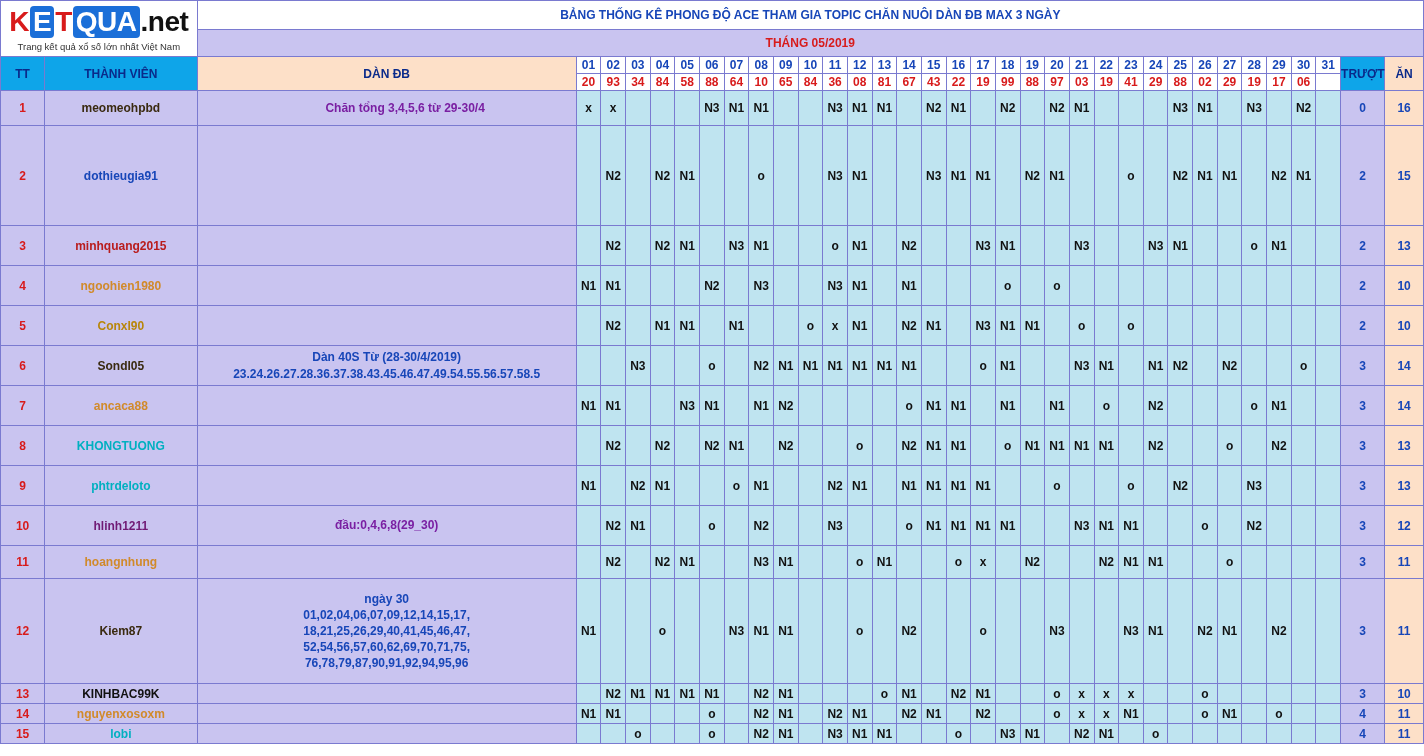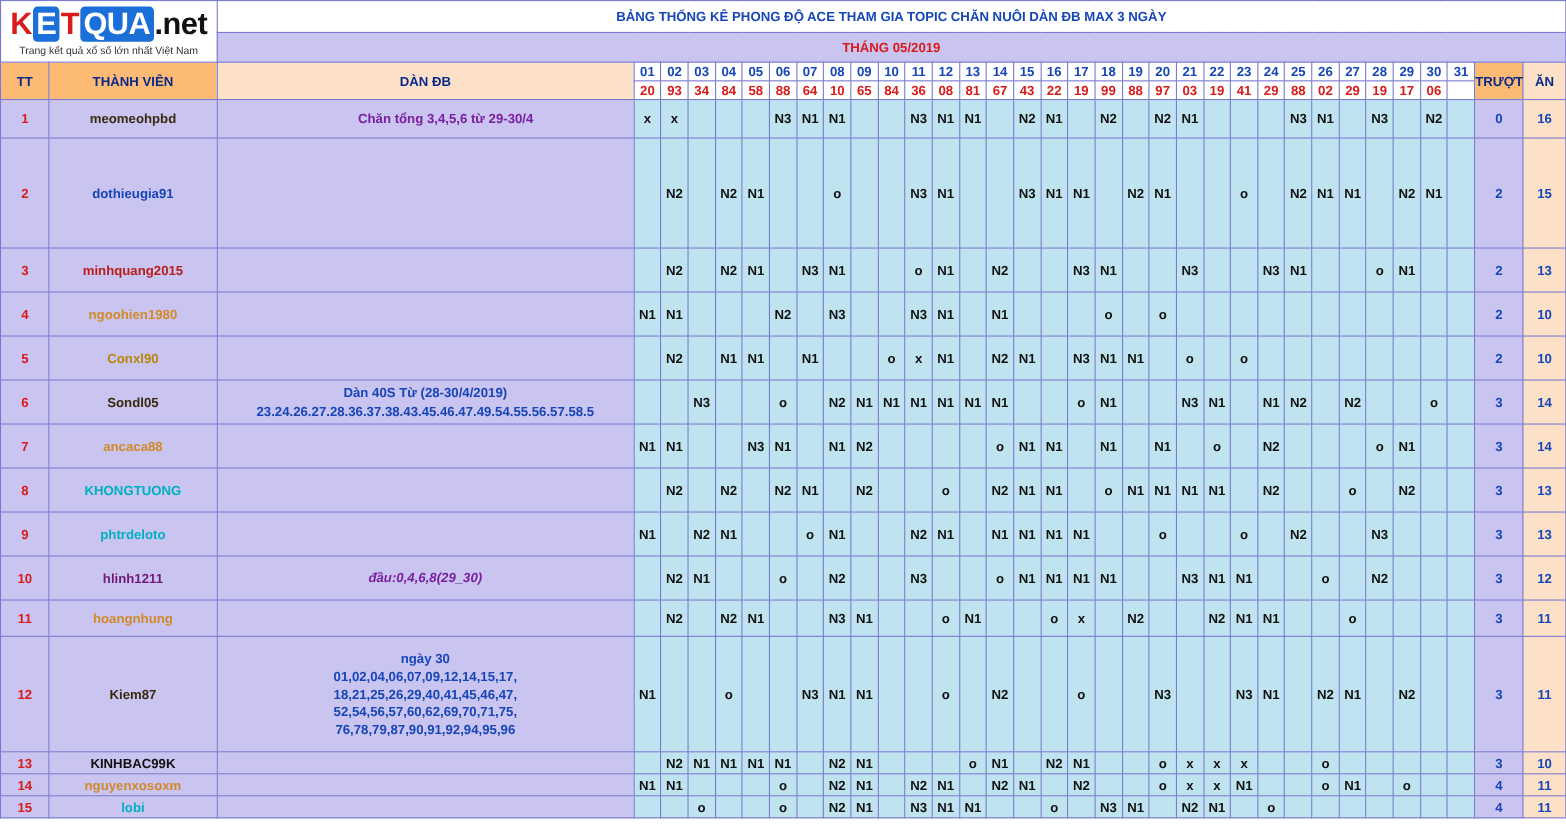--- a/index.html
+++ b/index.html
@@ -12,21 +12,21 @@
   .logo-wrap{display:flex;flex-direction:column;align-items:center;justify-content:center;height:54px;}
   .logo-line{font-size:28px;font-weight:bold;letter-spacing:-0.5px;white-space:nowrap;}
   .k{color:#d81b1b}.t{color:#d81b1b}
   .badge{display:inline-block;background:#1b6fd8;color:#fff;border-radius:4px;padding:0 3px;margin:0 1px;}
   .dotnet{color:#111;}
   .logo-sub{font-size:9.5px;color:#333;margin-top:3px;white-space:nowrap;}
 
   .title-main{background:#fff;color:#1746b8;font-weight:bold;font-size:14.5px;height:28px;}
   .title-month{background:#c9c4f0;color:#d81b1b;font-weight:bold;font-size:14.5px;height:26px;}
 
-  .hdr-purple{background:#fdba74;color:#0a2a8a;font-weight:bold;font-size:12.5px;}
+  .hdr-purple{background:#0ea5e9;color:#0a2a8a;font-weight:bold;font-size:12.5px;}
   .hdr-peach{background:#fde0c8;color:#0a2a8a;font-weight:bold;font-size:12.5px;}
   .daynum{background:#fff;color:#1746b8;font-weight:bold;font-size:11.5px;height:16px;}
   .dayval{background:#fff;color:#d81b1b;font-weight:bold;font-size:11.5px;height:16px;}
 
   .tt{background:#c9c4f0;color:#d81b1b;font-weight:bold;font-size:12px;}
   .member{background:#c9c4f0;font-weight:bold;font-size:12.5px;}
   .dan{background:#c9c4f0;font-weight:bold;font-size:11.5px;line-height:1.35;padding:3px 4px;}
   .cellgrid{background:#bfe4f0;color:#111;font-weight:bold;font-size:11px;}
   .truot{background:#c9c4f0;color:#1746b8;font-weight:bold;font-size:12px;}
   .an{background:#fde0c8;color:#1746b8;font-weight:bold;font-size:12px;}
@@ -473,21 +473,21 @@
           <td class="cellgrid">N3</td>
           <td class="cellgrid">&nbsp;</td>
           <td class="cellgrid">&nbsp;</td>
           <td class="cellgrid">&nbsp;</td>
           <td class="truot">3</td>
           <td class="an">13</td>
         </tr>
         <tr style="height: 40px;">
           <td class="tt">10</td>
           <td class="member" style="color: #701a75;">hlinh1211</td>
-          <td class="dan" style="color: rgb(122, 31, 162); font-style: italic;">
+          <td class="dan" style="color: rgb(122, 31, 162);">
             <div class="nowrap">đầu:0,4,6,8(29_30)</div>
           </td>
           <td class="cellgrid">&nbsp;</td>
           <td class="cellgrid">N2</td>
           <td class="cellgrid">N1</td>
           <td class="cellgrid">&nbsp;</td>
           <td class="cellgrid">&nbsp;</td>
           <td class="cellgrid">o</td>
           <td class="cellgrid">&nbsp;</td>
           <td class="cellgrid">N2</td>

